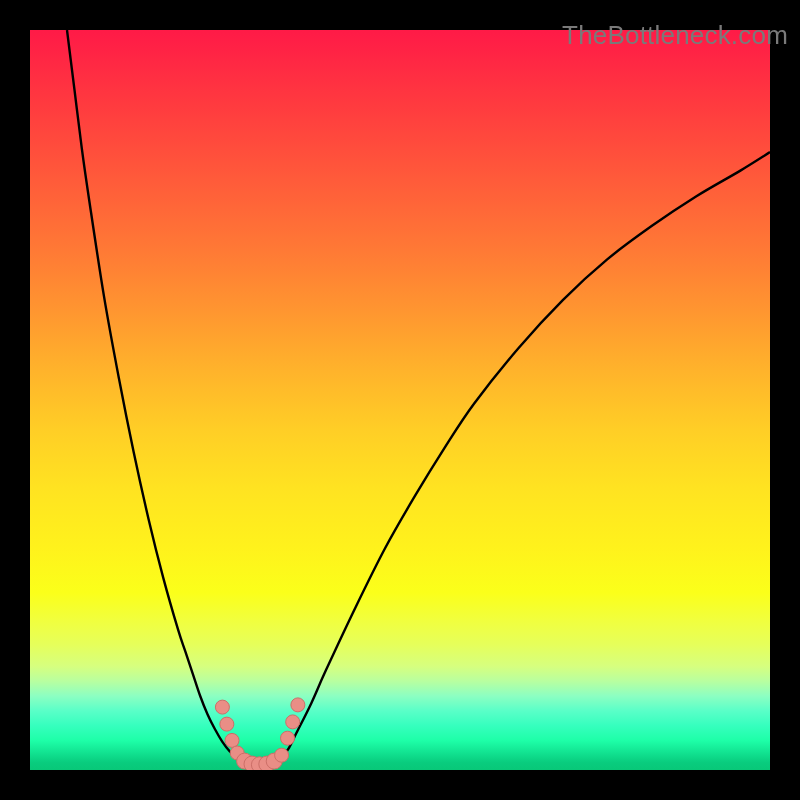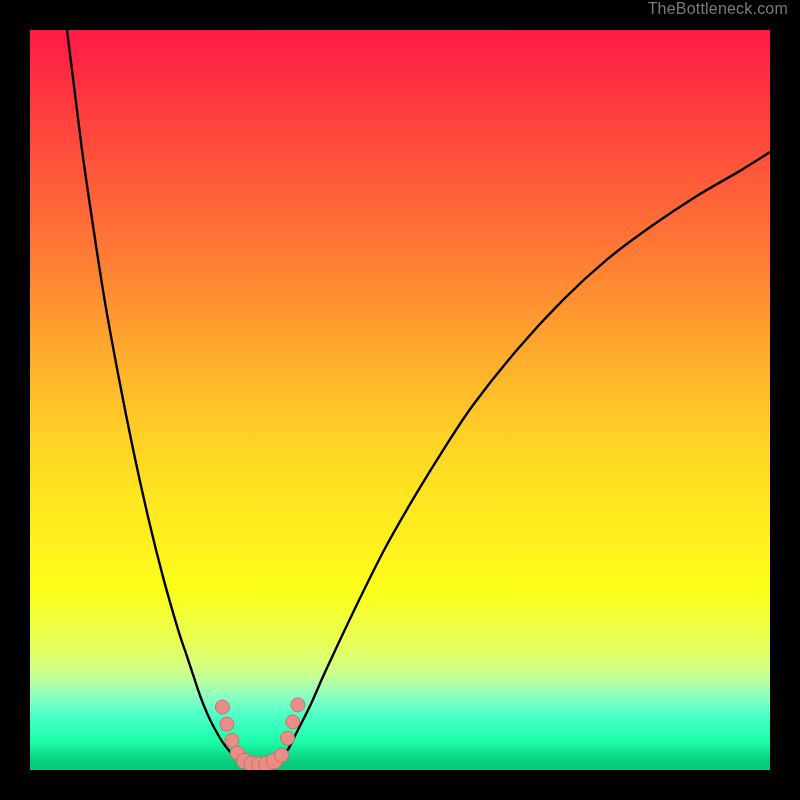--- a/index.html
+++ b/index.html
@@ -50,24 +50,24 @@
   }
   svg.curves {
     position: absolute;
     left: 0;
     top: 0;
     width: 740px;
     height: 740px;
   }
   .watermark {
     position: absolute;
-    top: 0;
+    top: 20px;
     right: 12px;
     color: #7a7a7a;
-    font-size: 16px;
+    font-size: 26px;
     font-weight: 500;
     letter-spacing: 0.2px;
   }
 </style>
 </head>
 <body>
 
 <div class="frame">
 
   <div class="plot">

